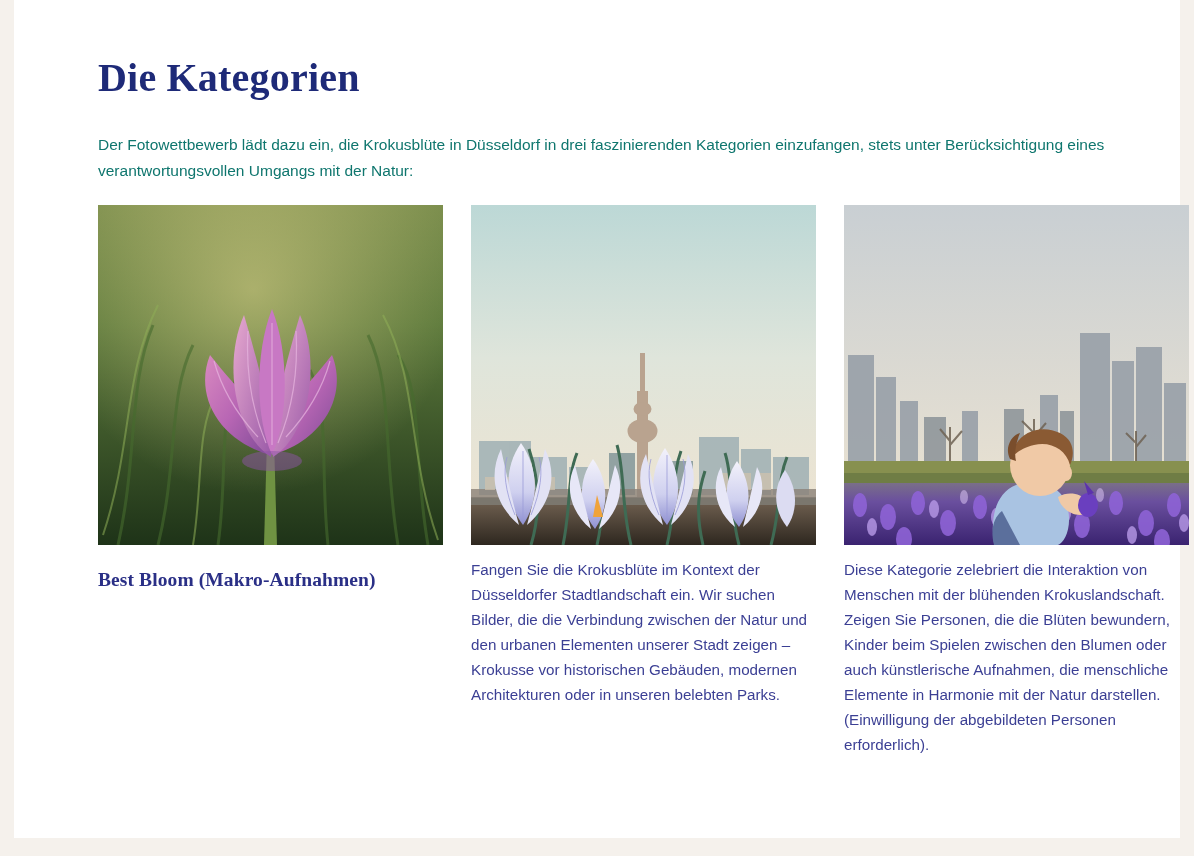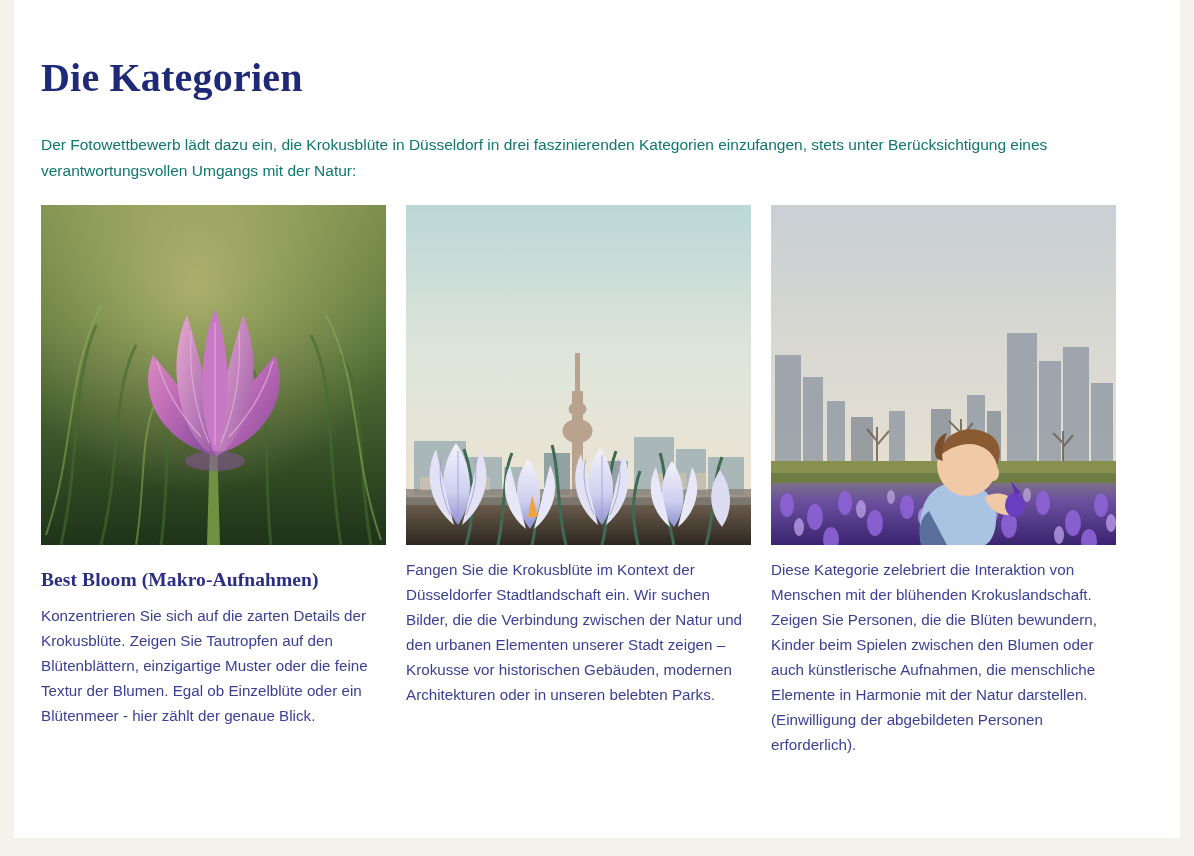--- a/index.html
+++ b/index.html
@@ -16,41 +16,41 @@
   .page {
     position: absolute;
     left: 14px;
     top: 0;
     width: 1166px;
     height: 838px;
     background: #ffffff;
     box-sizing: border-box;
   }
   .content {
-    padding: 40px 62px 0 27px;
+    padding: 40px 62px 0 84px;
   }
   h1.page-title {
     font-family: "Liberation Serif", serif;
     font-weight: bold;
     font-size: 40px;
     line-height: 1.2;
     color: #1e2a78;
     margin: 14px 0 0 0;
     letter-spacing: 0.2px;
   }
   .intro {
     margin-top: 30px;
     font-size: 15.5px;
     line-height: 26px;
     color: #0f766e;
     max-width: 1040px;
   }
   .cards {
     display: flex;
-    gap: 20px;
+    gap: 28px;
     margin-top: 21px;
   }
   .card {
     width: 345px;
   }
   .card-image {
     width: 345px;
     height: 340px;
     overflow: hidden;
     position: relative;
@@ -138,21 +138,20 @@
               <path d="M174 240 L174 118"></path>
               <path d="M168 238 C 152 200 148 160 150 126"></path>
               <path d="M180 238 C 196 200 200 160 198 126"></path>
               <path d="M160 232 C 136 206 122 178 116 156"></path>
               <path d="M188 232 C 212 206 226 178 232 156"></path>
             </g>
             <ellipse cx="174" cy="256" rx="30" ry="10" fill="#8e54a6" opacity="0.5"></ellipse>
           </svg>
         </div>
         <div class="card-title">Best Bloom (Makro-Aufnahmen)</div>
-        <div class="card-text">Konzentrieren Sie sich auf die zarten Details der Krokusblüte. Zeigen Sie Tautropfen auf den Blütenblättern, einzigartige Muster oder die feine Textur der Blumen. Egal ob Einzelblüte oder ein Blütenmeer - hier zählt der genaue Blick.</div>
       </div>
 
       <div class="card">
         <div class="card-image">
           <svg viewBox="0 0 345 340" preserveAspectRatio="xMidYMid slice" aria-hidden="true">
             <defs>
               <linearGradient id="g2sky" x1="0" y1="0" x2="0" y2="1">
                 <stop offset="0%" stop-color="#bcd8d6"></stop>
                 <stop offset="45%" stop-color="#dfe5db"></stop>
                 <stop offset="100%" stop-color="#f0e3cf"></stop>

